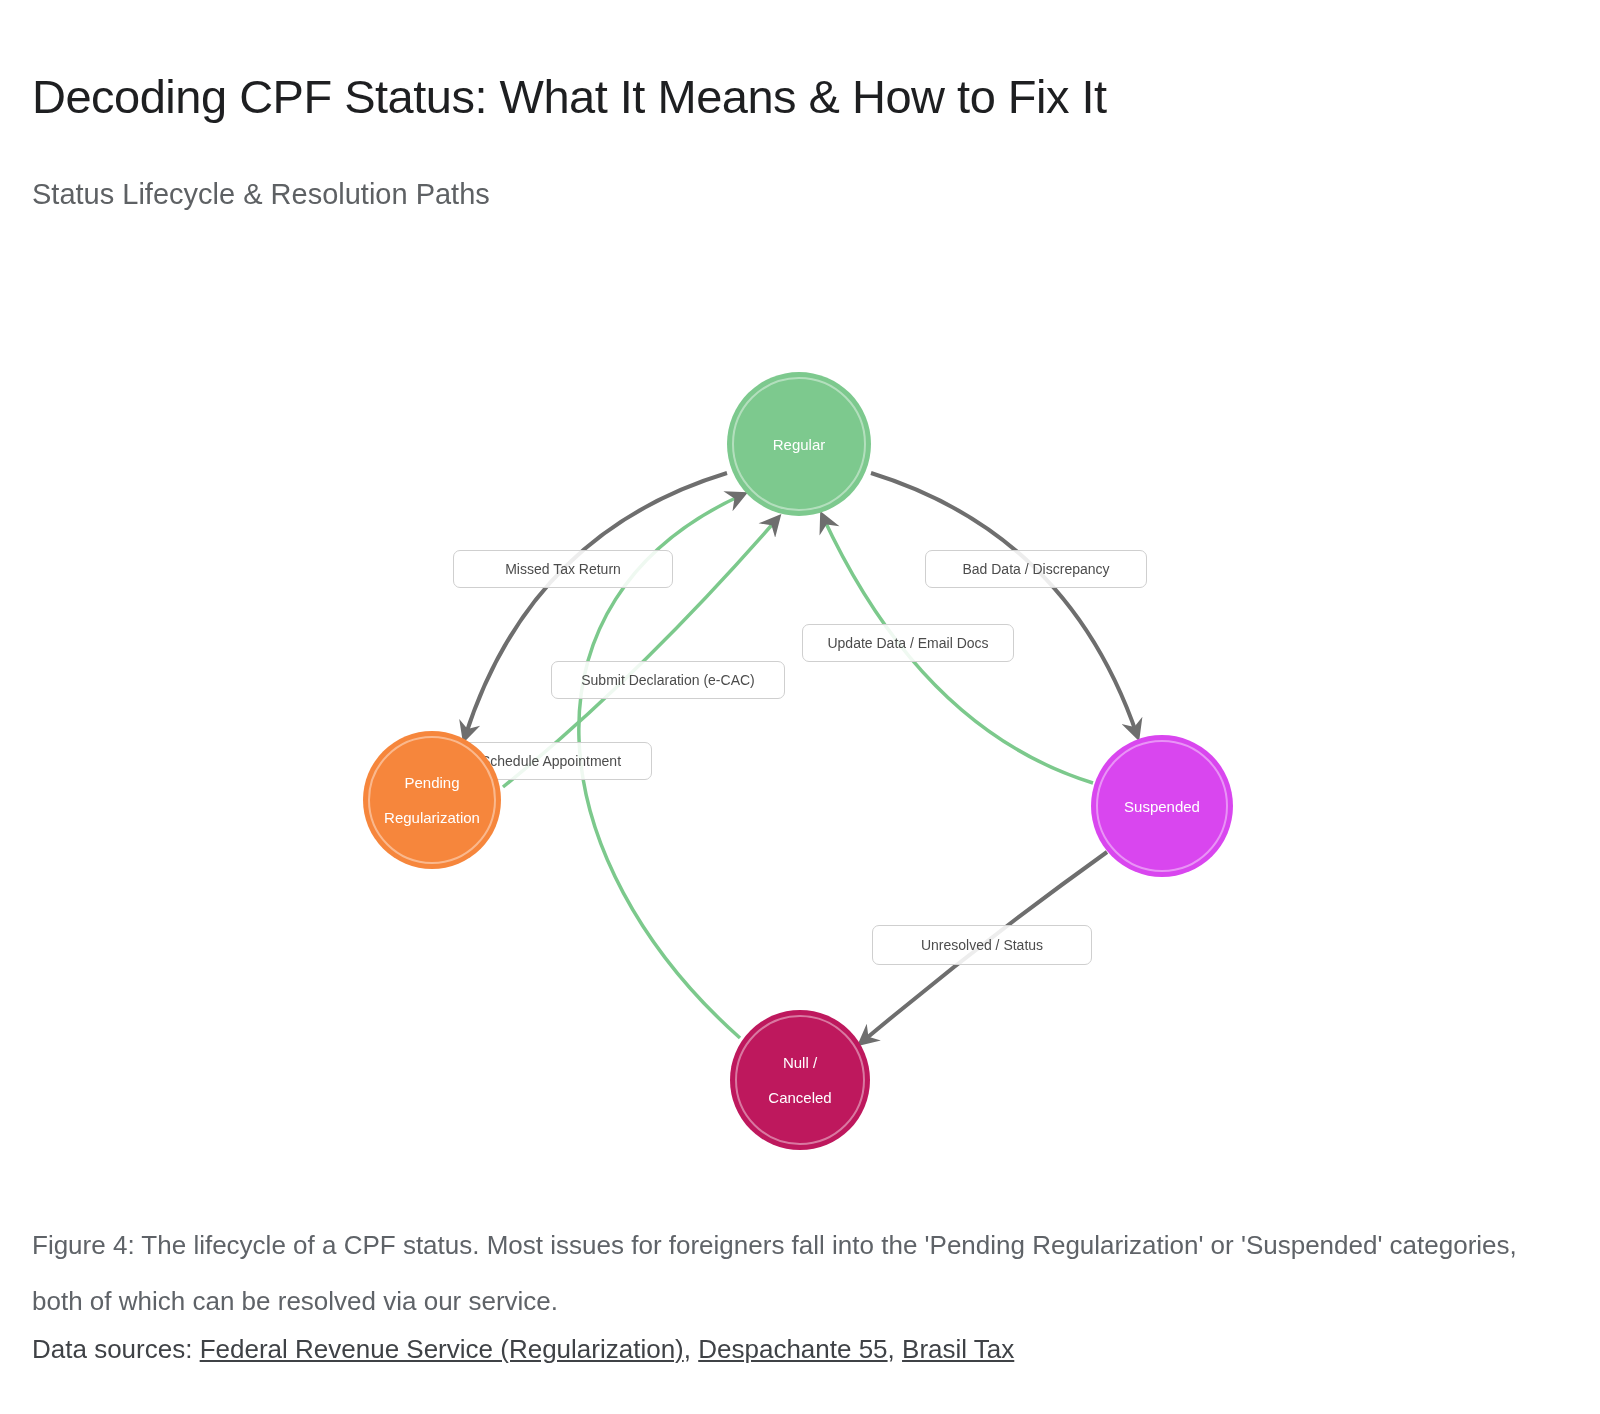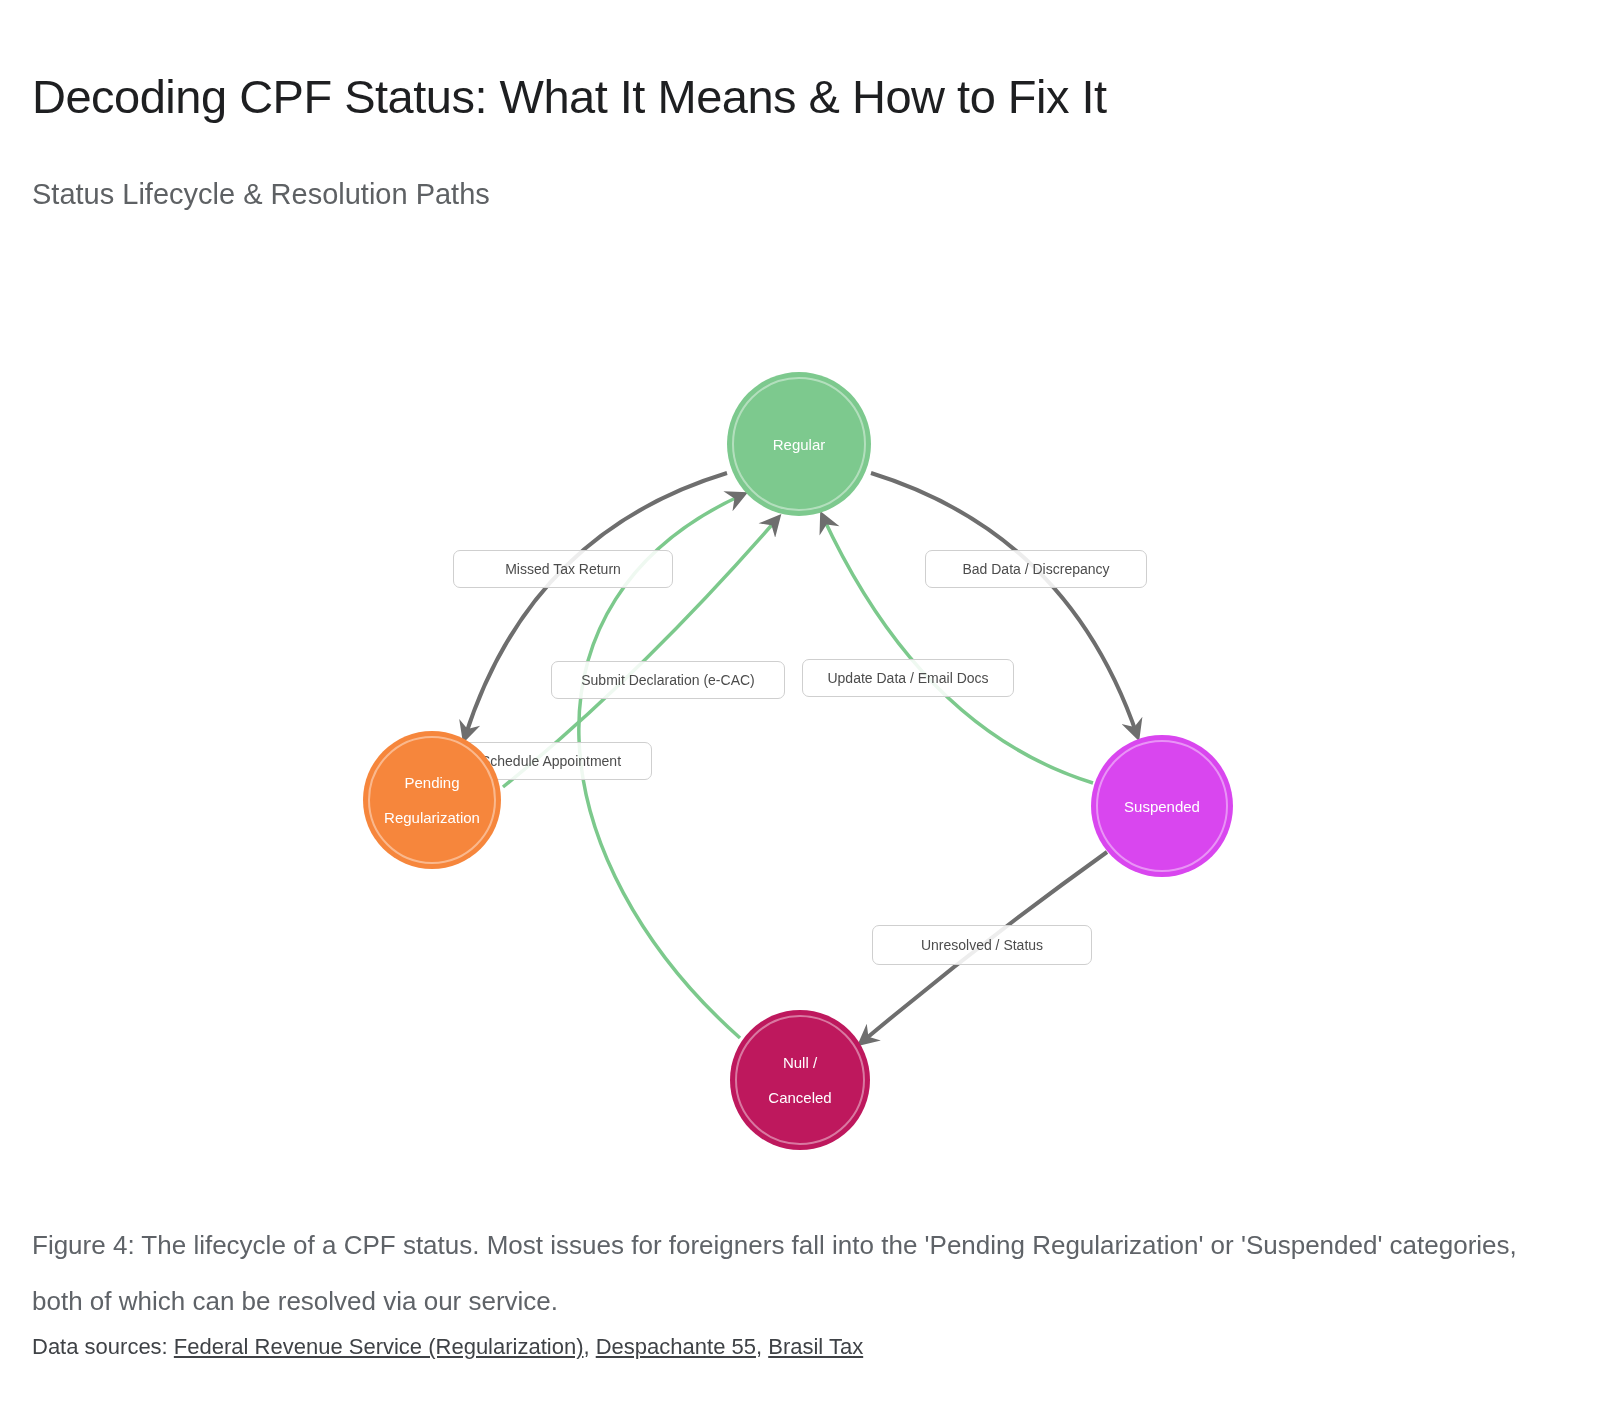--- a/index.html
+++ b/index.html
@@ -26,21 +26,21 @@
   .edge-label {
     position:absolute; z-index:2; transform:translate(-50%,-50%);
     background:rgba(255,255,255,0.88);
     border:1.5px solid var(--label-border,#cfcfcf); border-radius:7px;
     display:flex; align-items:center; justify-content:center;
     font-size:14px; color:var(--label-text,#4c4c4c); white-space:nowrap;
   }
   .el-missed     { left:563px;  top:569px; width:220px; height:38px; }
   .el-baddata    { left:1036px; top:569px; width:222px; height:38px; }
   .el-submit     { left:668px;  top:680px; width:234px; height:38px; }
-  .el-update     { left:908px;  top:678px; width:212px; height:38px; }
+  .el-update     { left:908px;  top:643px; width:212px; height:38px; }
   .el-schedule   { left:551px;  top:761px; width:202px; height:38px; }
   .el-unresolved { left:982px;  top:945px; width:220px; height:40px; }
 
   .node {
     position:absolute; z-index:3; border-radius:50%;
     display:flex; align-items:center; justify-content:center;
     color:#ffffff; font-size:15px; text-align:center; line-height:35px;
   }
   .node::after {
     content:""; position:absolute; inset:5px; border-radius:50%;
@@ -53,21 +53,21 @@
   .node-label { display:inline-block; }
   .node-pending .node-label { width:120px; }
   .node-null    .node-label { width:100px; }
 
   .figure-caption {
     position:absolute; left:32px; top:1217px; width:1504px;
     font-size:26px; line-height:56px; color:#5f6368; font-weight:400;
   }
   .data-sources {
     position:absolute; left:32px; top:1334px;
-    font-size:22px; color:#3f4246;
+    font-size:26px; color:#3f4246;
   }
   .data-sources a { color:#3f4246; text-decoration:underline; cursor:pointer; }
 </style>
 </head>
 <body>
 
 <main>
   <h1 class="page-title">Decoding CPF Status: What It Means &amp; How to Fix It</h1>
   <h2 class="figure-subtitle">Status Lifecycle &amp; Resolution Paths</h2>
 

